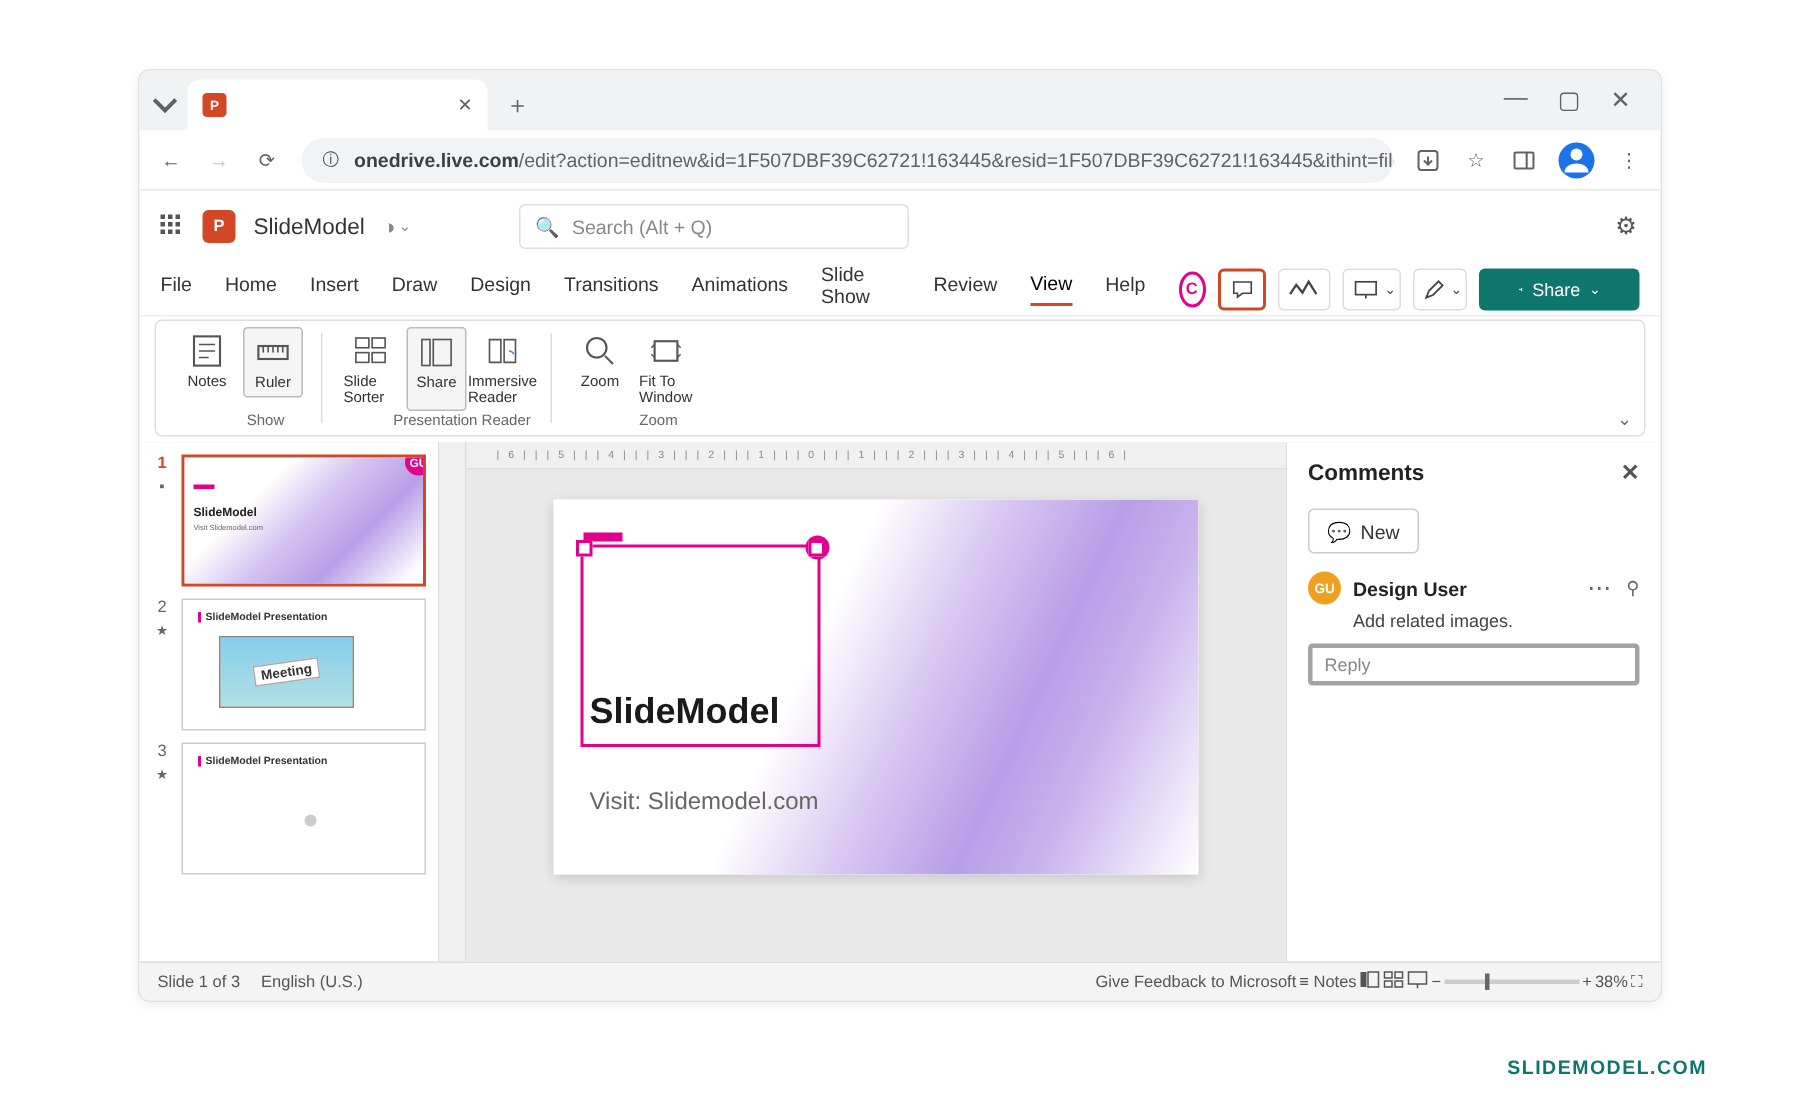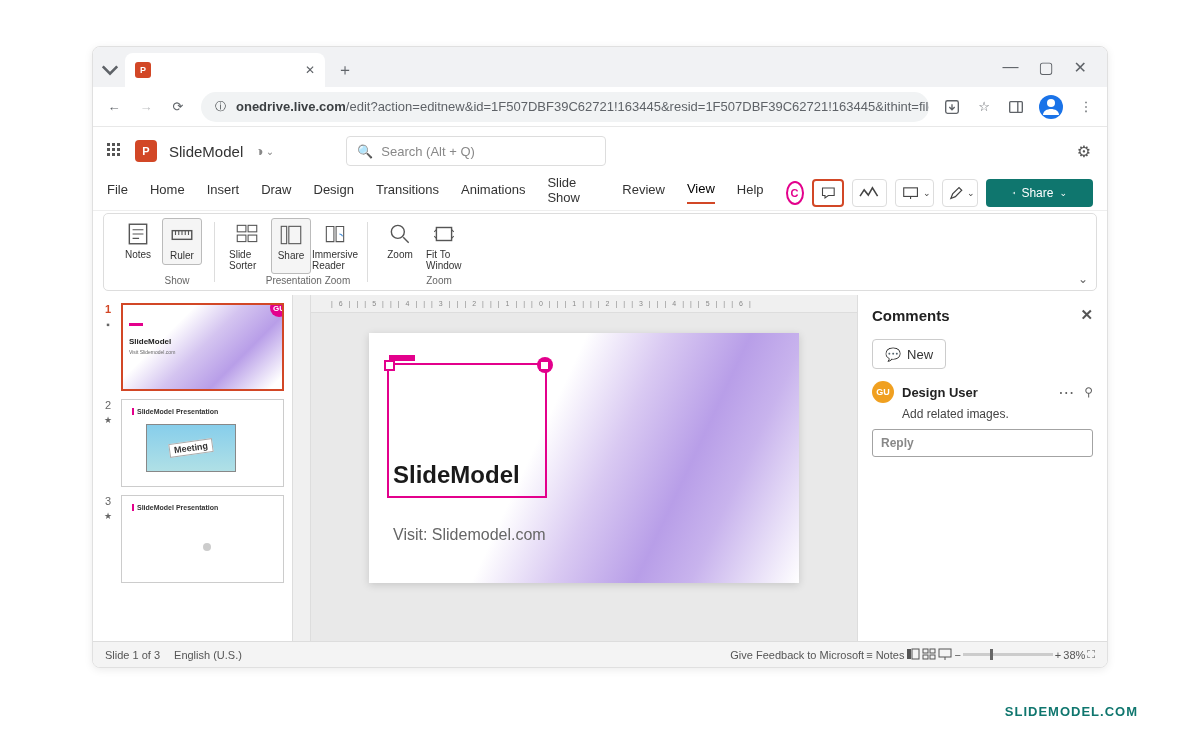--- a/index.html
+++ b/index.html
@@ -86,21 +86,21 @@
 .comments { width:250px; background:#ffffff; border-left:1px solid #ddd; display:flex; flex-direction:column; }
 .comments-hdr { height:40px; display:flex; align-items:center; padding:0 14px; font-size:15px; font-weight:600; color:#222; }
 .comments-hdr .x { margin-left:auto; color:#555; cursor:pointer; }
 .newbtn { margin:4px 14px 12px; border:1px solid #ccc; border-radius:4px; height:30px; width:74px; display:flex; align-items:center; justify-content:center; gap:6px; font-size:13px; color:#333; background:#fff; }
 .comment { margin:0 14px; }
 .comment-hd { display:flex; align-items:center; gap:8px; }
 .gu2 { width:22px; height:22px; background:#f0a020; border-radius:50%; color:#fff; font-size:9px; font-weight:bold; display:flex; align-items:center; justify-content:center; }
 .comment-name { font-size:13px; font-weight:600; color:#222; }
 .comment-more { margin-left:auto; color:#666; display:flex; gap:10px; align-items:center; }
 .comment-body { font-size:12px; color:#444; margin:4px 0 8px 30px; }
-.reply { margin-left:0; border:1px solid #a3a3a3; border-radius:3px; height:28px; padding:0 8px; font-size:12px; color:#888; display:flex; align-items:center;font-weight:bold; }
+.reply { margin-left:0; border:3px solid #a3a3a3; border-radius:3px; height:28px; padding:0 8px; font-size:12px; color:#888; display:flex; align-items:center; }
 
 
 .status { height:26px; background:#f4f4f4; border-top:1px solid #ddd; display:flex; align-items:center; padding:0 12px; font-size:11px; color:#555; gap:14px; }
 .status .right { margin-left:auto; display:flex; align-items:center; gap:2px; }
 .zoom-slider { width:90px; height:3px; background:#ccc; position:relative; }
 .zoom-slider::after { content:''; position:absolute; left:30%; top:-4px; width:3px; height:11px; background:#666; }
 
 .watermark { position:absolute; right:62px; bottom:24px; font-size:13px; letter-spacing:1px; color:#0f766e; font-weight:700; }
 
 svg { width:100%; height:100%; }
@@ -283,21 +283,21 @@
         <div class="ricon">
             <span class="glyph">
               <svg viewBox="0 0 24 24">
                 <path d="M4 5h7v14H4zM13 5h7v14h-7z" fill="none" stroke="#555"></path>
                 <path d="M16 12c2 0 3 2 3 2" fill="none" stroke="#4a90d9"></path>
               </svg>
             </span>
             <span>Immersive Reader</span>
           </div>
       </div>
-      <div class="label">Presentation Zoom</div>
+      <div class="label">Presentation Reader</div>
     </div>
     <div class="divider"></div>
     <div class="rgroup">
       <div class="icons">
         <div class="ricon">
             <span class="glyph">
               <svg viewBox="0 0 24 24">
                 <circle cx="10" cy="10" r="6" fill="none" stroke="#555" stroke-width="1.3"></circle>
                 <line x1="15" y1="15" x2="20" y2="20" stroke="#555" stroke-width="1.3"></line>
               </svg>

